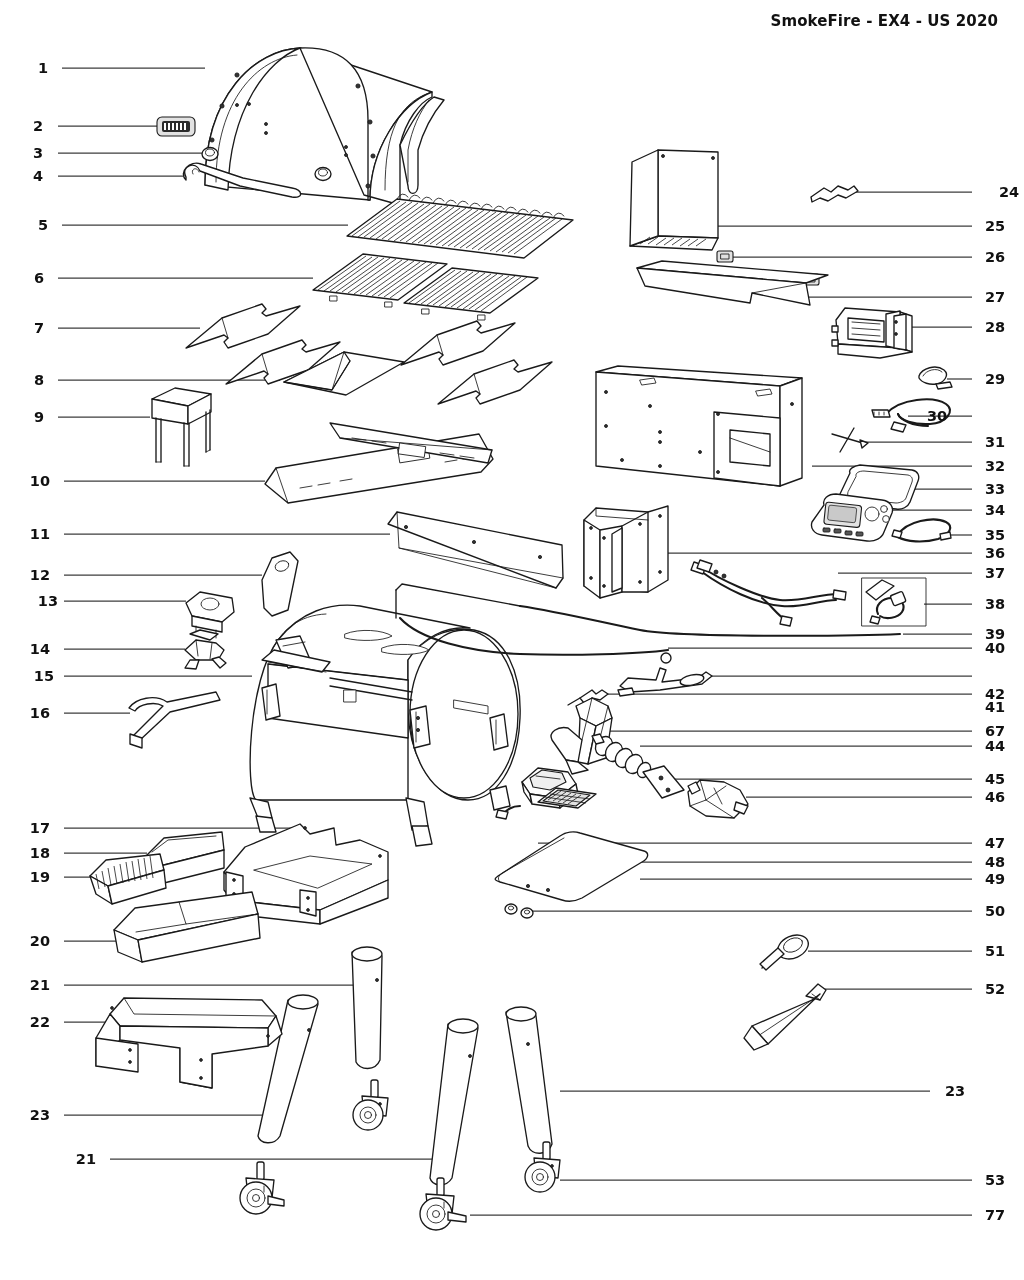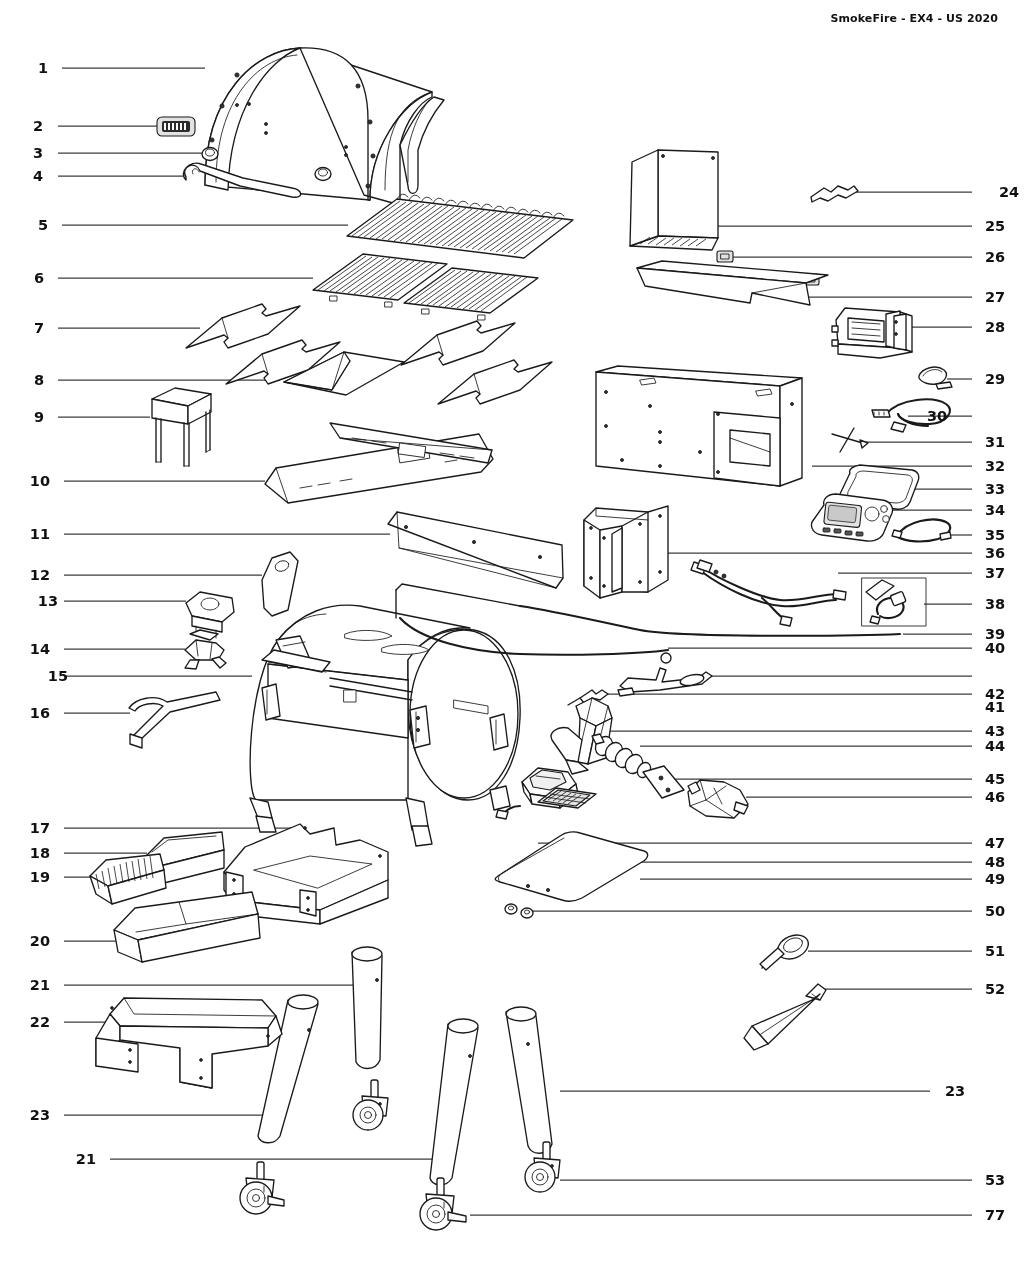--- a/index.html
+++ b/index.html
@@ -5,21 +5,21 @@
 <style>
   html,body{margin:0;padding:0;background:#ffffff;}
   body{
     width:1024px;height:1280px;overflow:hidden;position:relative;
     font-family:"DejaVu Sans","Liberation Sans",sans-serif;
     color:#111111;
   }
   #sheet{position:absolute;inset:0;width:1024px;height:1280px;}
   #title{
     position:absolute;right:26px;top:12px;
-    font-size:11px;font-weight:bold;letter-spacing:.1px;
+    font-size:15px;font-weight:bold;letter-spacing:.1px;
     color:#111;white-space:nowrap;
   }
   svg#art{position:absolute;left:0;top:0;width:1024px;height:1280px;}
   .lead{stroke:#3c3c3c;stroke-width:1.25;fill:none;}
   .num{
     position:absolute;font-size:14.5px;font-weight:bold;color:#111;
     line-height:1;white-space:nowrap;
   }
   .num.r{transform:translate(0,-50%);}
   .num.l{transform:translate(-100%,-50%);}
@@ -749,21 +749,21 @@
       <div class="num l" style="left: 48px; top: 225px;">5</div>
       <div class="num l" style="left: 44px; top: 278px;">6</div>
       <div class="num l" style="left: 44px; top: 328px;">7</div>
       <div class="num l" style="left: 44px; top: 380px;">8</div>
       <div class="num l" style="left: 44px; top: 417px;">9</div>
       <div class="num l" style="left: 50px; top: 481px;">10</div>
       <div class="num l" style="left: 50px; top: 534px;">11</div>
       <div class="num l" style="left: 50px; top: 575px;">12</div>
       <div class="num l" style="left: 50px; top: 601px; margin-left: 8px;">13</div>
       <div class="num l" style="left: 50px; top: 649px;">14</div>
-      <div class="num l" style="left: 68px; top: 676px;">15</div>
+      <div class="num l" style="left: 54px; top: 676px;">15</div>
       <div class="num l" style="left: 50px; top: 713px;">16</div>
       <div class="num l" style="left: 50px; top: 828px;">17</div>
       <div class="num l" style="left: 50px; top: 853px;">18</div>
       <div class="num l" style="left: 50px; top: 877px;">19</div>
       <div class="num l" style="left: 50px; top: 941px;">20</div>
       <div class="num l" style="left: 50px; top: 985px;">21</div>
       <div class="num l" style="left: 50px; top: 1022px;">22</div>
       <div class="num l" style="left: 50px; top: 1115px;">23</div>
       <div class="num l" style="left: 96px; top: 1159px;">21</div>
       <div class="num r" style="left: 999px; top: 192px;">24</div>
@@ -778,21 +778,21 @@
       <div class="num r" style="left: 985px; top: 489px;">33</div>
       <div class="num r" style="left: 985px; top: 510px;">34</div>
       <div class="num r" style="left: 985px; top: 535px;">35</div>
       <div class="num r" style="left: 985px; top: 553px;">36</div>
       <div class="num r" style="left: 985px; top: 573px;">37</div>
       <div class="num r" style="left: 985px; top: 604px;">38</div>
       <div class="num r" style="left: 985px; top: 634px;">39</div>
       <div class="num r" style="left: 985px; top: 648px;">40</div>
       <div class="num r" style="left: 985px; top: 676px; margin-top: 31px;">41</div>
       <div class="num r" style="left: 985px; top: 694px;">42</div>
-      <div class="num r" style="left: 985px; top: 731px;">43</div>
+      <div class="num r" style="left: 985px; top: 731px;">67</div>
       <div class="num r" style="left: 985px; top: 746px;">44</div>
       <div class="num r" style="left: 985px; top: 779px;">45</div>
       <div class="num r" style="left: 985px; top: 797px;">46</div>
       <div class="num r" style="left: 985px; top: 843px;">47</div>
       <div class="num r" style="left: 985px; top: 862px;">48</div>
       <div class="num r" style="left: 985px; top: 879px; text-align: center;">49</div>
       <div class="num r" style="left: 985px; top: 911px;">50</div>
       <div class="num r" style="left: 985px; top: 951px;">51</div>
       <div class="num r" style="left: 985px; top: 989px;">52</div>
       <div class="num r" style="left: 945px; top: 1091px;">23</div>

